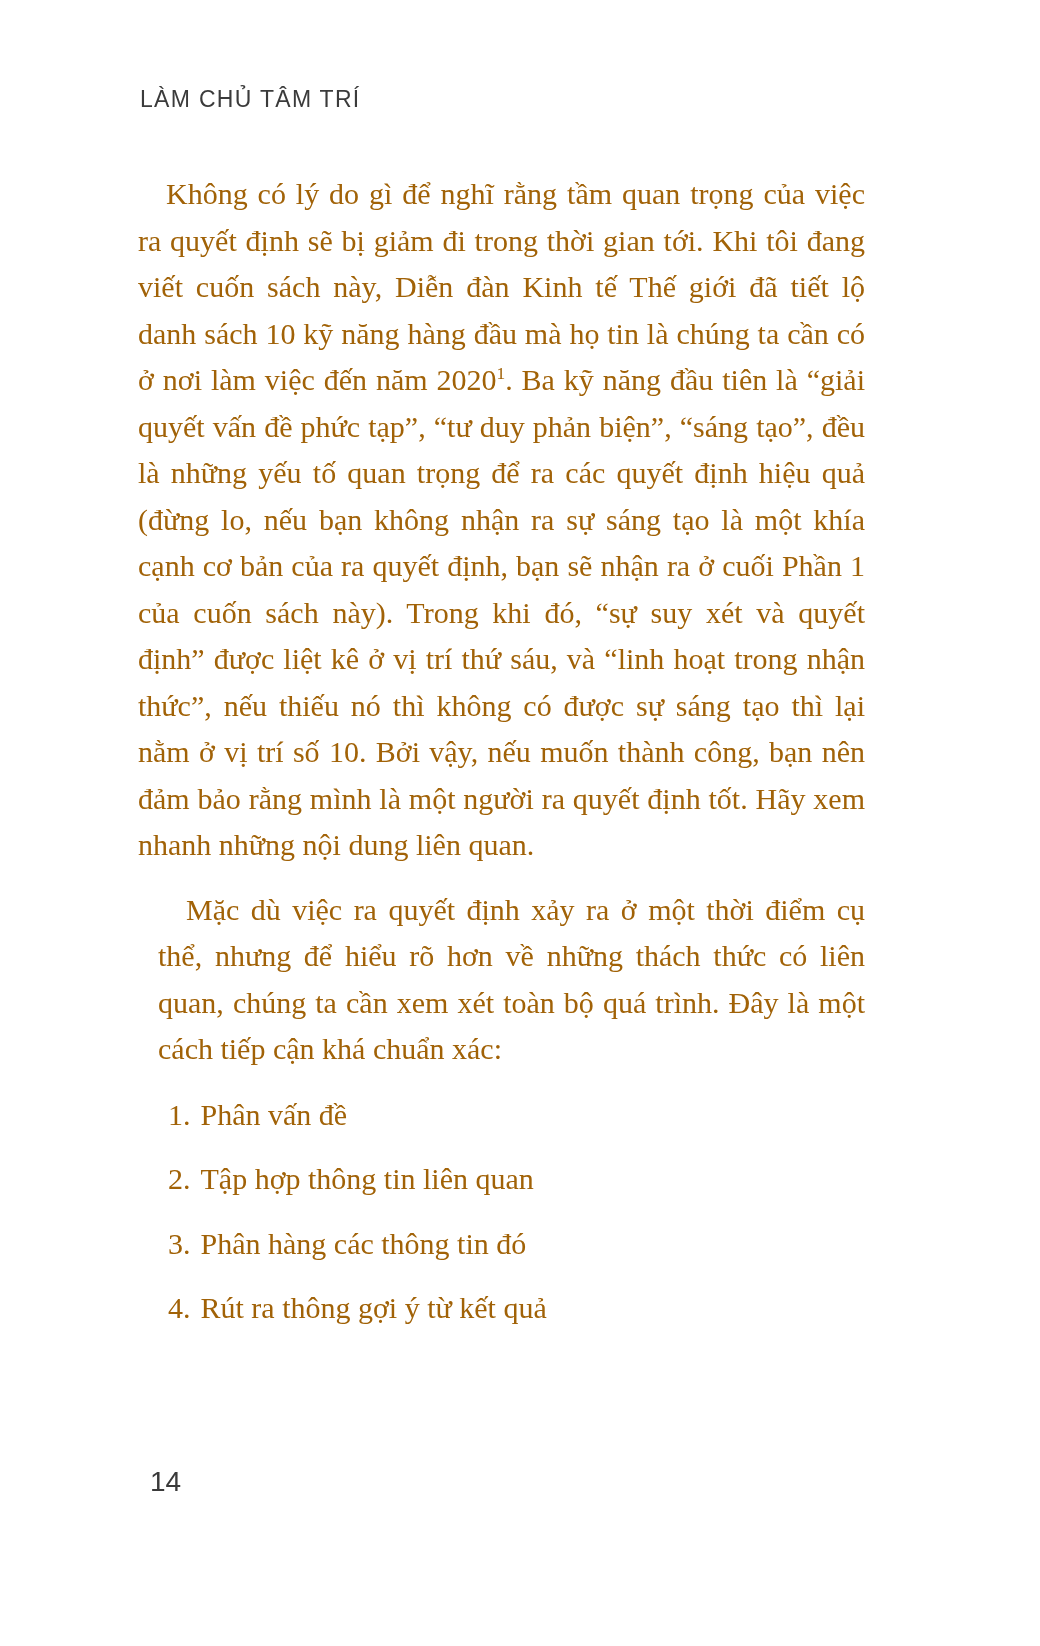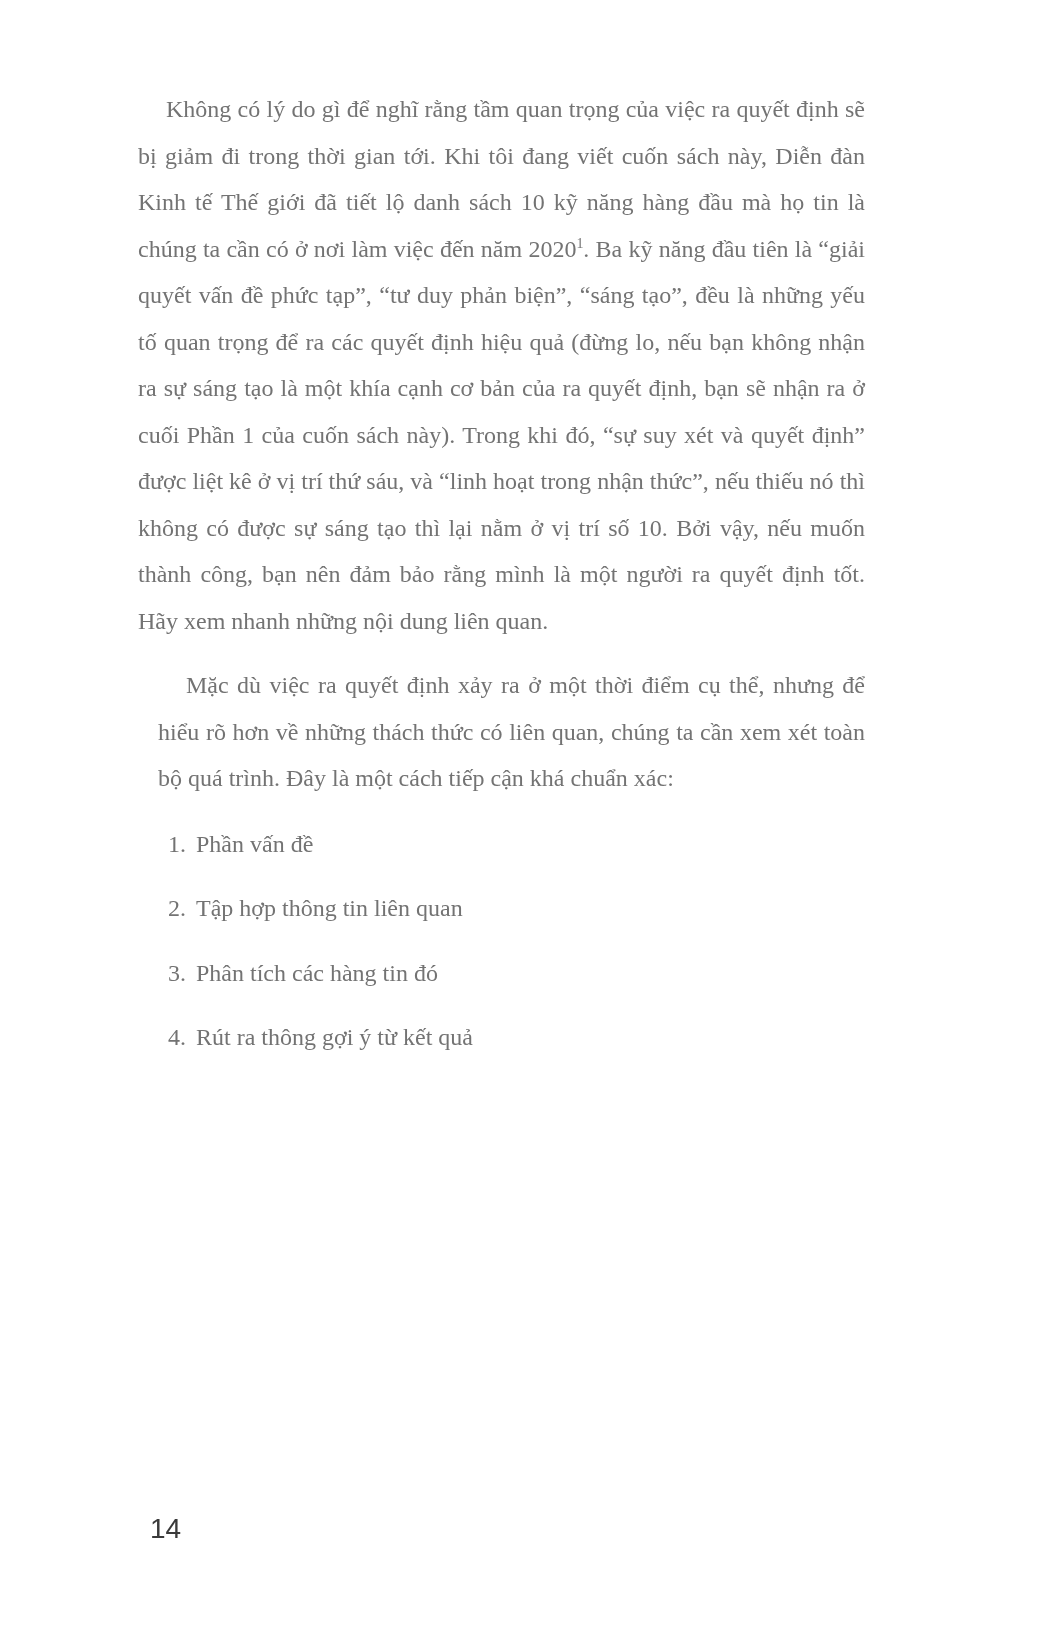--- a/index.html
+++ b/index.html
@@ -23,23 +23,23 @@
   .running-header {
     font-family: "Liberation Sans", sans-serif;
     font-size: 23px;
     font-weight: 400;
     letter-spacing: 1.3px;
     color: #3b3b3b;
     margin: 0 0 58px 2px;
   }
   .body-text {
     font-family: "Liberation Serif", "DejaVu Serif", serif;
-    font-size: 24px;
+    font-size: 30px;
     line-height: 46.5px;
-    color: #737373;
+    color: #a16207;
     text-align: justify;
   }
   p.para {
     margin: 0;
     text-indent: 28px;
   }
   p.para + p.para {
     margin-top: 18px;
     margin-left: 20px;
   }
@@ -55,42 +55,43 @@
     margin-top: 18px;
     padding-left: 30px;
     text-align: left;
   }
   .step .step-number {
     margin-right: 10px;
   }
   .page-number {
     position: absolute;
     left: 150px;
-    top: 1513px;
+    top: 1466px;
     font-family: "Liberation Sans", sans-serif;
     font-size: 28px;
     color: #3a3a3a;
   }
 </style>
 </head>
 <body>
 
 <div class="page">
 
+  <div class="running-header">LÀM CHỦ TÂM TRÍ</div>
 
   <div class="body-text">
 
     <p class="para"><span>Không có lý do gì để nghĩ rằng tầm quan trọng của việc ra quyết định sẽ bị giảm đi trong thời gian tới. Khi tôi đang viết cuốn sách này, Diễn đàn Kinh tế Thế giới đã tiết lộ danh sách 10 kỹ năng hàng đầu mà họ tin là chúng ta cần có ở nơi làm việc đến năm 2020</span><sup class="footnote">1</sup><span>. Ba kỹ năng đầu tiên là “giải quyết vấn đề phức tạp”, “tư duy phản biện”, “sáng tạo”, đều là những yếu tố quan trọng để ra các quyết định hiệu quả (đừng lo, nếu bạn không nhận ra sự sáng tạo là một khía cạnh cơ bản của ra quyết định, bạn sẽ nhận ra ở cuối Phần 1 của cuốn sách này). Trong khi đó, “sự suy xét và quyết định” được liệt kê ở vị trí thứ sáu, và “linh hoạt trong nhận thức”, nếu thiếu nó thì không có được sự sáng tạo thì lại nằm ở vị trí số 10. Bởi vậy, nếu muốn thành công, bạn nên đảm bảo rằng mình là một người ra quyết định tốt. Hãy xem nhanh những nội dung liên quan.</span></p>
 
     <p class="para">Mặc dù việc ra quyết định xảy ra ở một thời điểm cụ thể, nhưng để hiểu rõ hơn về những thách thức có liên quan, chúng ta cần xem xét toàn bộ quá trình. Đây là một cách tiếp cận khá chuẩn xác:</p>
 
     <div class="steps">
-      <div class="step"><span class="step-number">1.</span><span>Phần vấn đề</span></div>
+      <div class="step"><span class="step-number">1.</span><span>Phân vấn đề</span></div>
       <div class="step"><span class="step-number">2.</span><span>Tập hợp thông tin liên quan</span></div>
-      <div class="step"><span class="step-number">3.</span><span>Phân tích các hàng tin đó</span></div>
+      <div class="step"><span class="step-number">3.</span><span>Phân hàng các thông tin đó</span></div>
       <div class="step"><span class="step-number">4.</span><span>Rút ra thông gợi ý từ kết quả</span></div>
     </div>
 
   </div>
 
   <div class="page-number">14</div>
 
 </div>
 
 </body></html>

